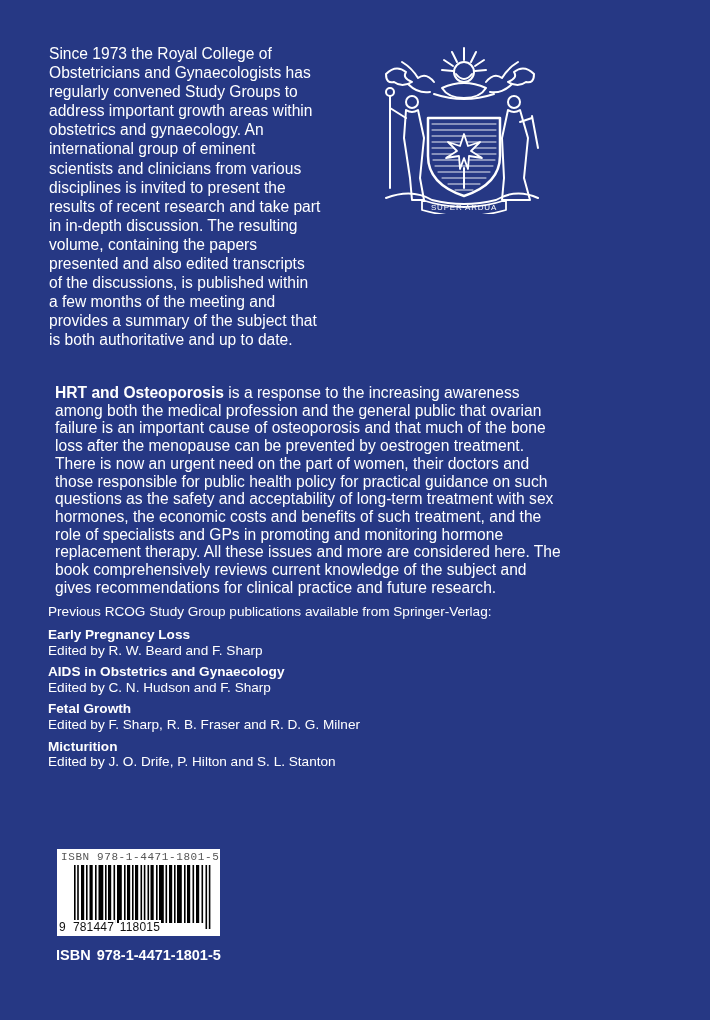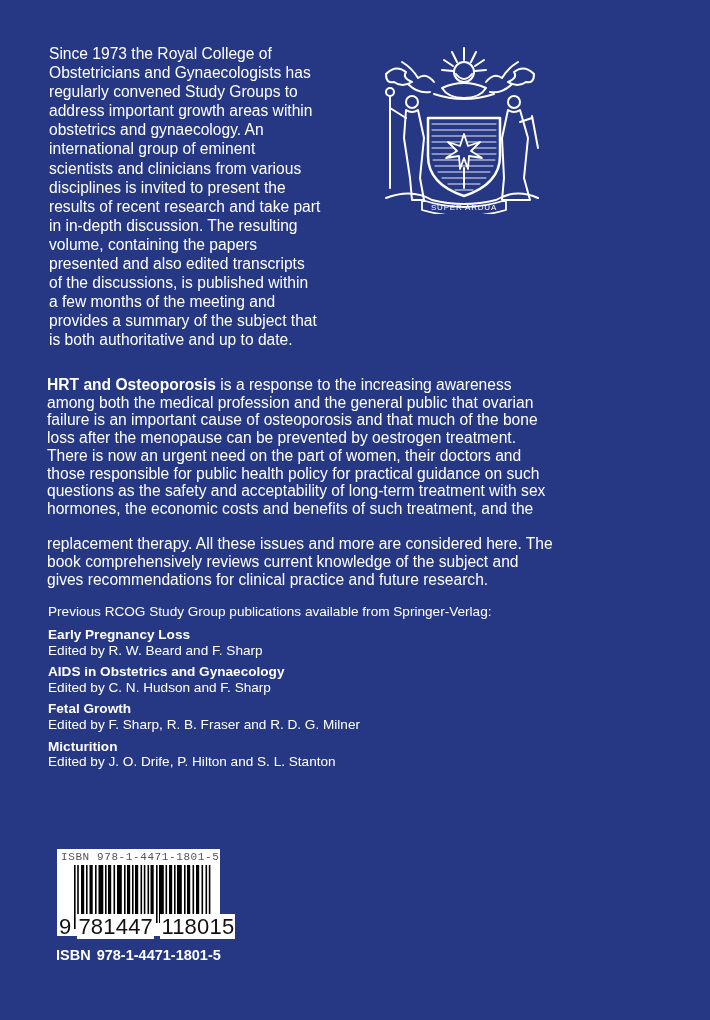--- a/index.html
+++ b/index.html
@@ -31,21 +31,21 @@
       width: 176px;
       height: 176px;
     }
     .summary {
       position: absolute;
       left: 47px;
       top: 376px;
       width: 630px;
       font-size: 15.6px;
       line-height: 17.7px;
-      margin: 0;
+      margin: 8px;
     }
     .summary b {
       font-weight: bold;
     }
     .pubs {
       position: absolute;
       left: 48px;
       top: 604px;
       width: 620px;
       font-size: 13.6px;
@@ -88,21 +88,21 @@
       position: absolute;
       left: 17px;
       top: 16px;
       width: 140px;
       height: 64px;
     }
     .barcode-digits {
       position: absolute;
       left: 2px;
       bottom: 0px;
-      font-size: 22px;
+      font-size: 12px;
       line-height: 18px;
       color: #111111;
       white-space: nowrap;
       letter-spacing: 0.2px;
     }
     .barcode-digits .lead {
       margin-right: 6px;
     }
     .barcode-digits .grp {
       background: #fff;
@@ -196,21 +196,21 @@
 
   <p class="summary">
     <b>HRT and Osteoporosis</b><span> is a response to the increasing awareness</span><br>
     <span>among both the medical profession and the general public that ovarian</span><br>
     <span>failure is an important cause of osteoporosis and that much of the bone</span><br>
     <span>loss after the menopause can be prevented by oestrogen treatment.</span><br>
     <span>There is now an urgent need on the part of women, their doctors and</span><br>
     <span>those responsible for public health policy for practical guidance on such</span><br>
     <span>questions as the safety and acceptability of long-term treatment with sex</span><br>
     <span>hormones, the economic costs and benefits of such treatment, and the</span><br>
-    <br>
+    <span>role of specialists and GPs in promoting and monitoring hormone</span><br>
     <span>replacement therapy. All these issues and more are considered here. The</span><br>
     <span>book comprehensively reviews current knowledge of the subject and</span><br>
     <span>gives recommendations for clinical practice and future research.</span>
   </p>
 
   <div class="pubs">
     <p class="pubs-heading">Previous RCOG Study Group publications available from Springer-Verlag:</p>
     <p class="pub">
       <span class="pub-title">Early Pregnancy Loss</span>
       <span class="pub-editors">Edited by R. W. Beard and F. Sharp</span>

